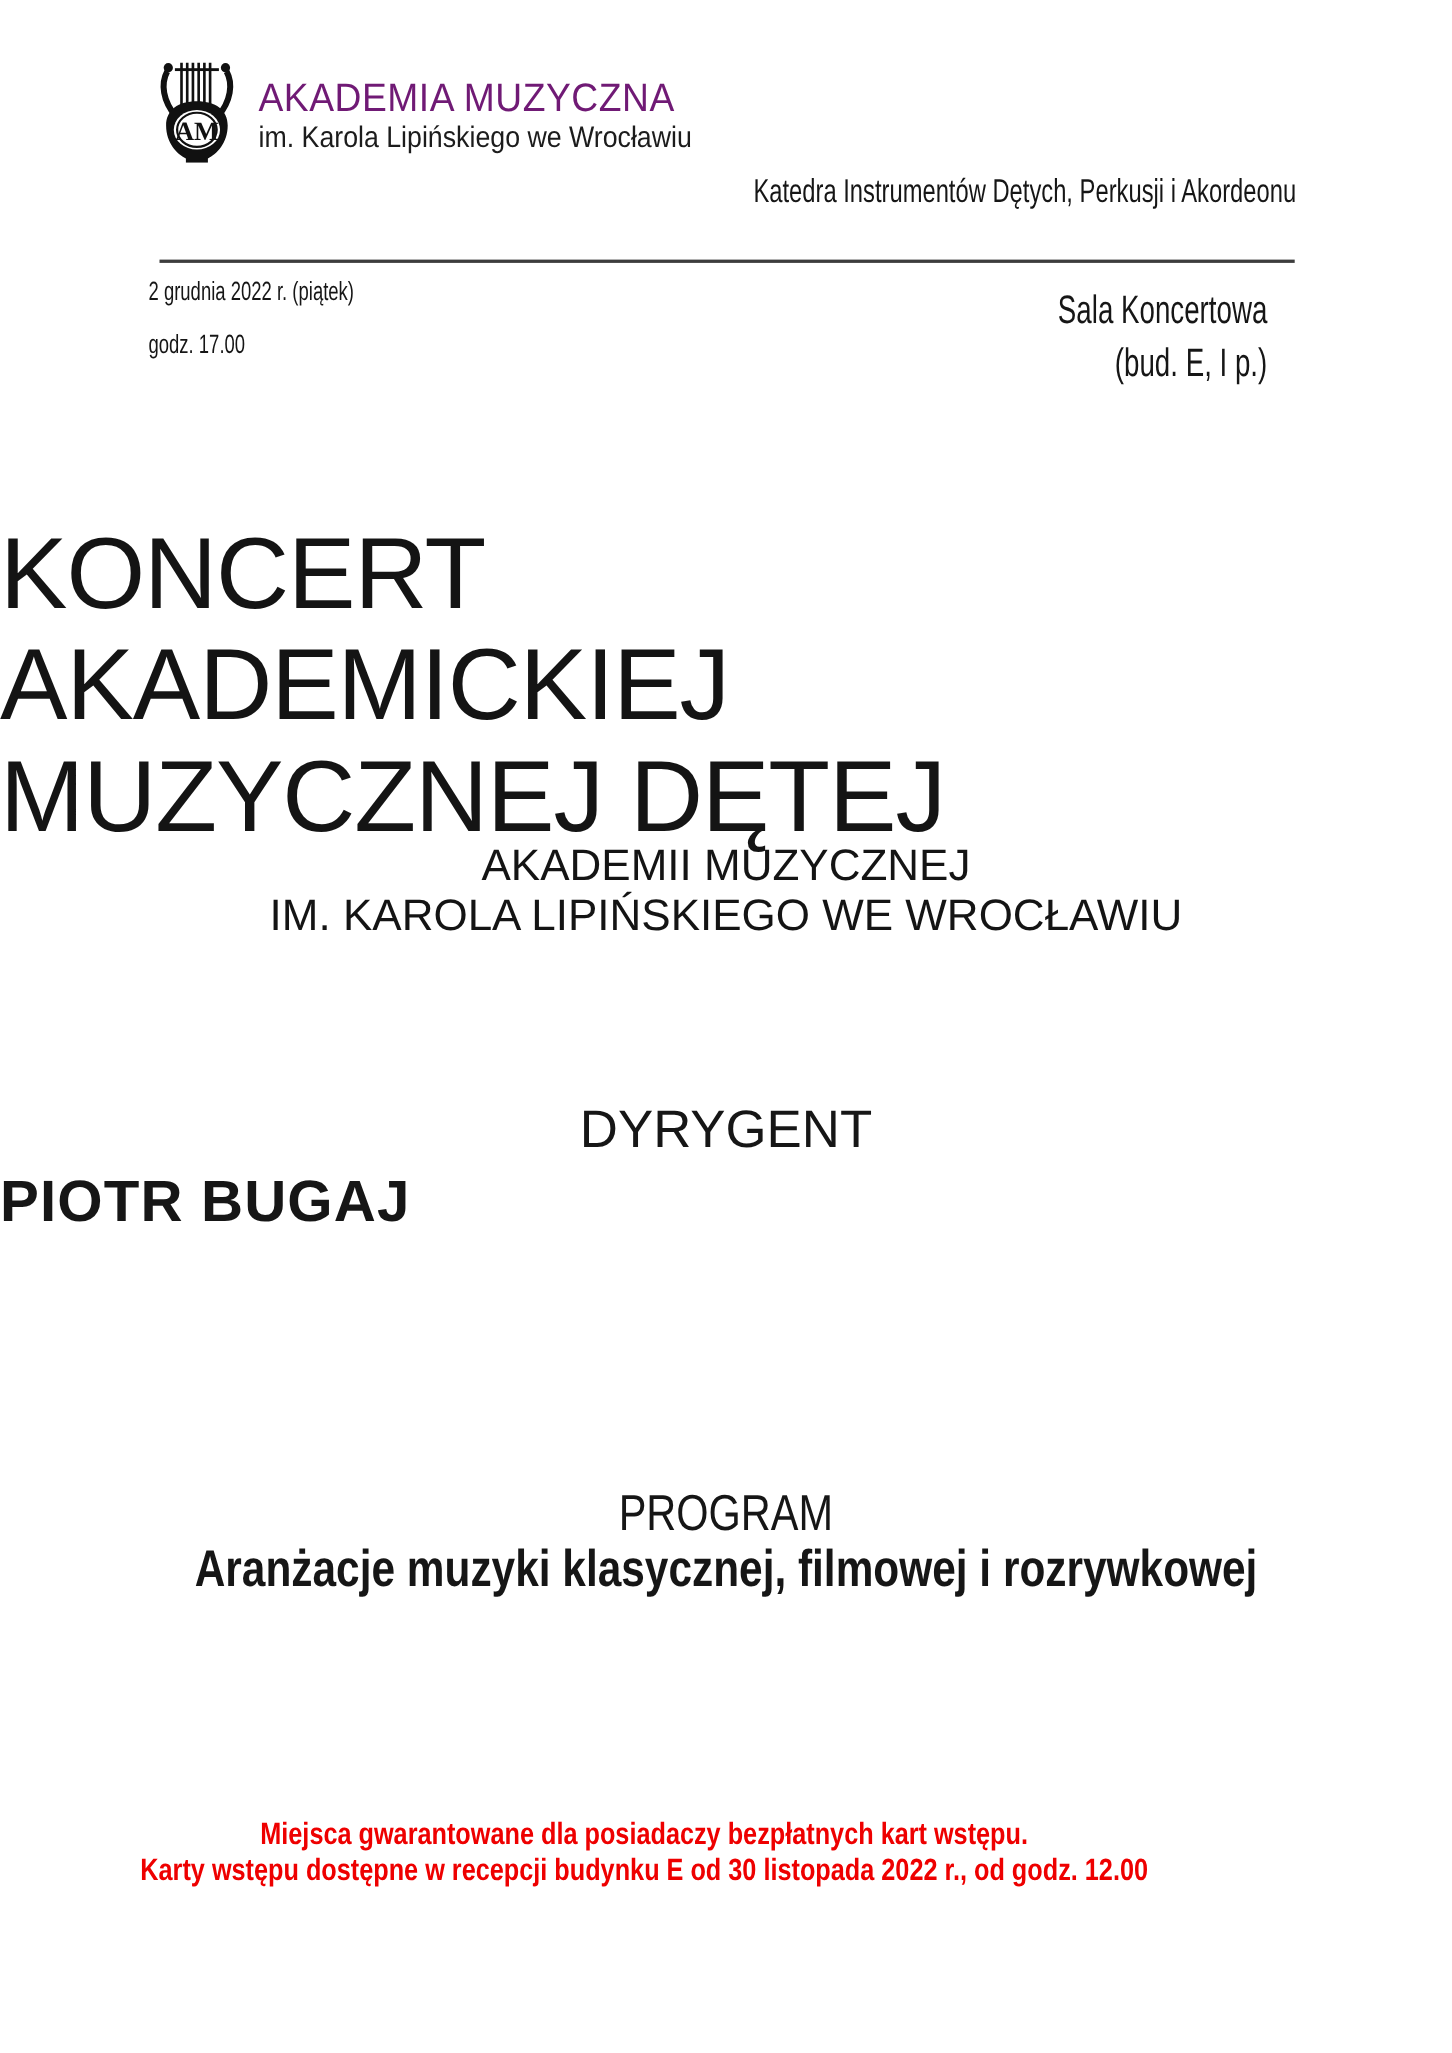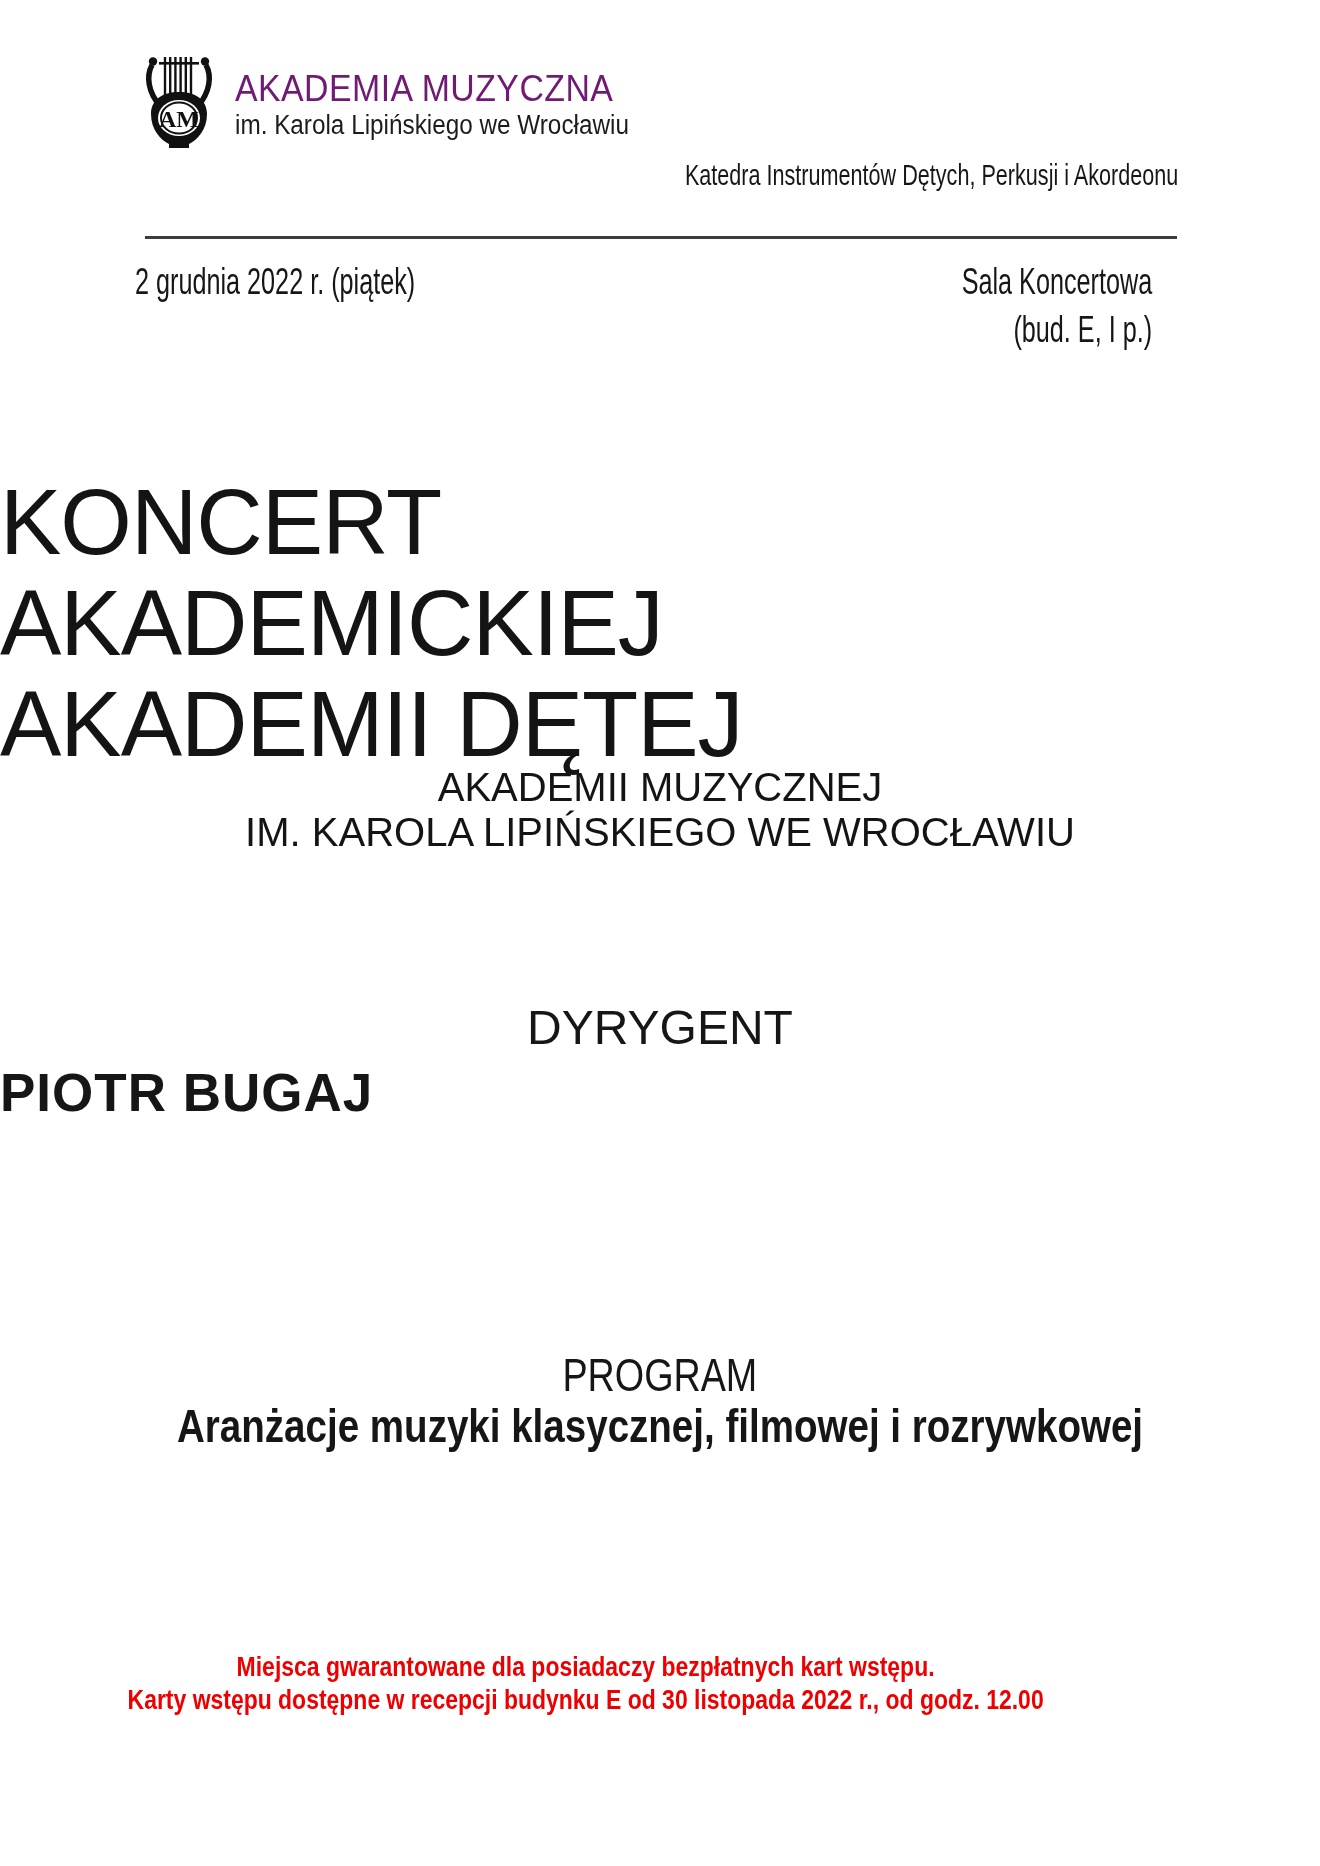--- a/index.html
+++ b/index.html
@@ -21,21 +21,21 @@
   .sx82{transform:scaleX(0.82);}
   .sx90{transform:scaleX(0.90);}
 
   .logo-mark{left:143px;top:50px;width:72px;height:98px;}
   .org-name{left:235px;top:68px;font-size:36px;letter-spacing:0.5px;color:#701a75;}
   .org-subtitle{left:235px;top:110px;font-size:27px;color:#1c1c1c;}
 
   .department{right:142px;top:158px;font-size:30px;text-align:right;}
   .rule{left:145px;top:236px;width:1032px;height:3px;background:#3d3d3d;}
 
-  .date-block{left:135px;top:258px;font-size:36px;line-height:48px;}
+  .date-block{left:135px;top:242px;font-size:24px;line-height:48px;}
   .venue-block{right:168px;top:258px;font-size:36px;line-height:48px;text-align:right;}
   .venue-block > div{text-align:right;}
 
   .title-block{left:0;top:472px;width:1320px;text-align:left;
                font-size:92px;line-height:101px;letter-spacing:-1px;color:#141414;}
   .subtitle-block{left:0;top:765px;width:1320px;text-align:center;
                font-size:40px;line-height:45px;color:#141414;}
 
   .conductor-label{left:0;top:1000px;width:1320px;text-align:center;font-size:48px;}
   .conductor-name{left:0;top:1062px;width:1320px;text-align:left;
@@ -82,35 +82,38 @@
   <div class="abs department">
     <span class="cond o-right" style="transform:scaleX(0.72);">Katedra Instrumentów Dętych, Perkusji i Akordeonu</span>
   </div>
 
   <div class="abs rule"></div>
 
   <div class="abs date-block">
     <div>
       <span class="cond o-left sx70">2 grudnia 2022 r. (piątek)</span>
     </div>
+    <div>
+      <span class="cond o-left sx70">godz. 17.00</span>
+    </div>
   </div>
 
   <div class="abs venue-block">
     <div>
       <span class="cond o-right sx70">Sala Koncertowa</span>
     </div>
     <div>
       <span class="cond o-right sx70">(bud. E, I p.)</span>
     </div>
   </div>
 
   <div class="abs title-block">
     <div>KONCERT</div>
     <div>AKADEMICKIEJ</div>
-    <div>AKADEMII DĘTEJ</div>
+    <div>MUZYCZNEJ DĘTEJ</div>
   </div>
 
   <div class="abs subtitle-block">
     <div>AKADEMII MUZYCZNEJ</div>
     <div>IM. KAROLA LIPIŃSKIEGO WE WROCŁAWIU</div>
   </div>
 
   <div class="abs conductor-label">DYRYGENT</div>
   <div class="abs conductor-name">PIOTR BUGAJ</div>
 

